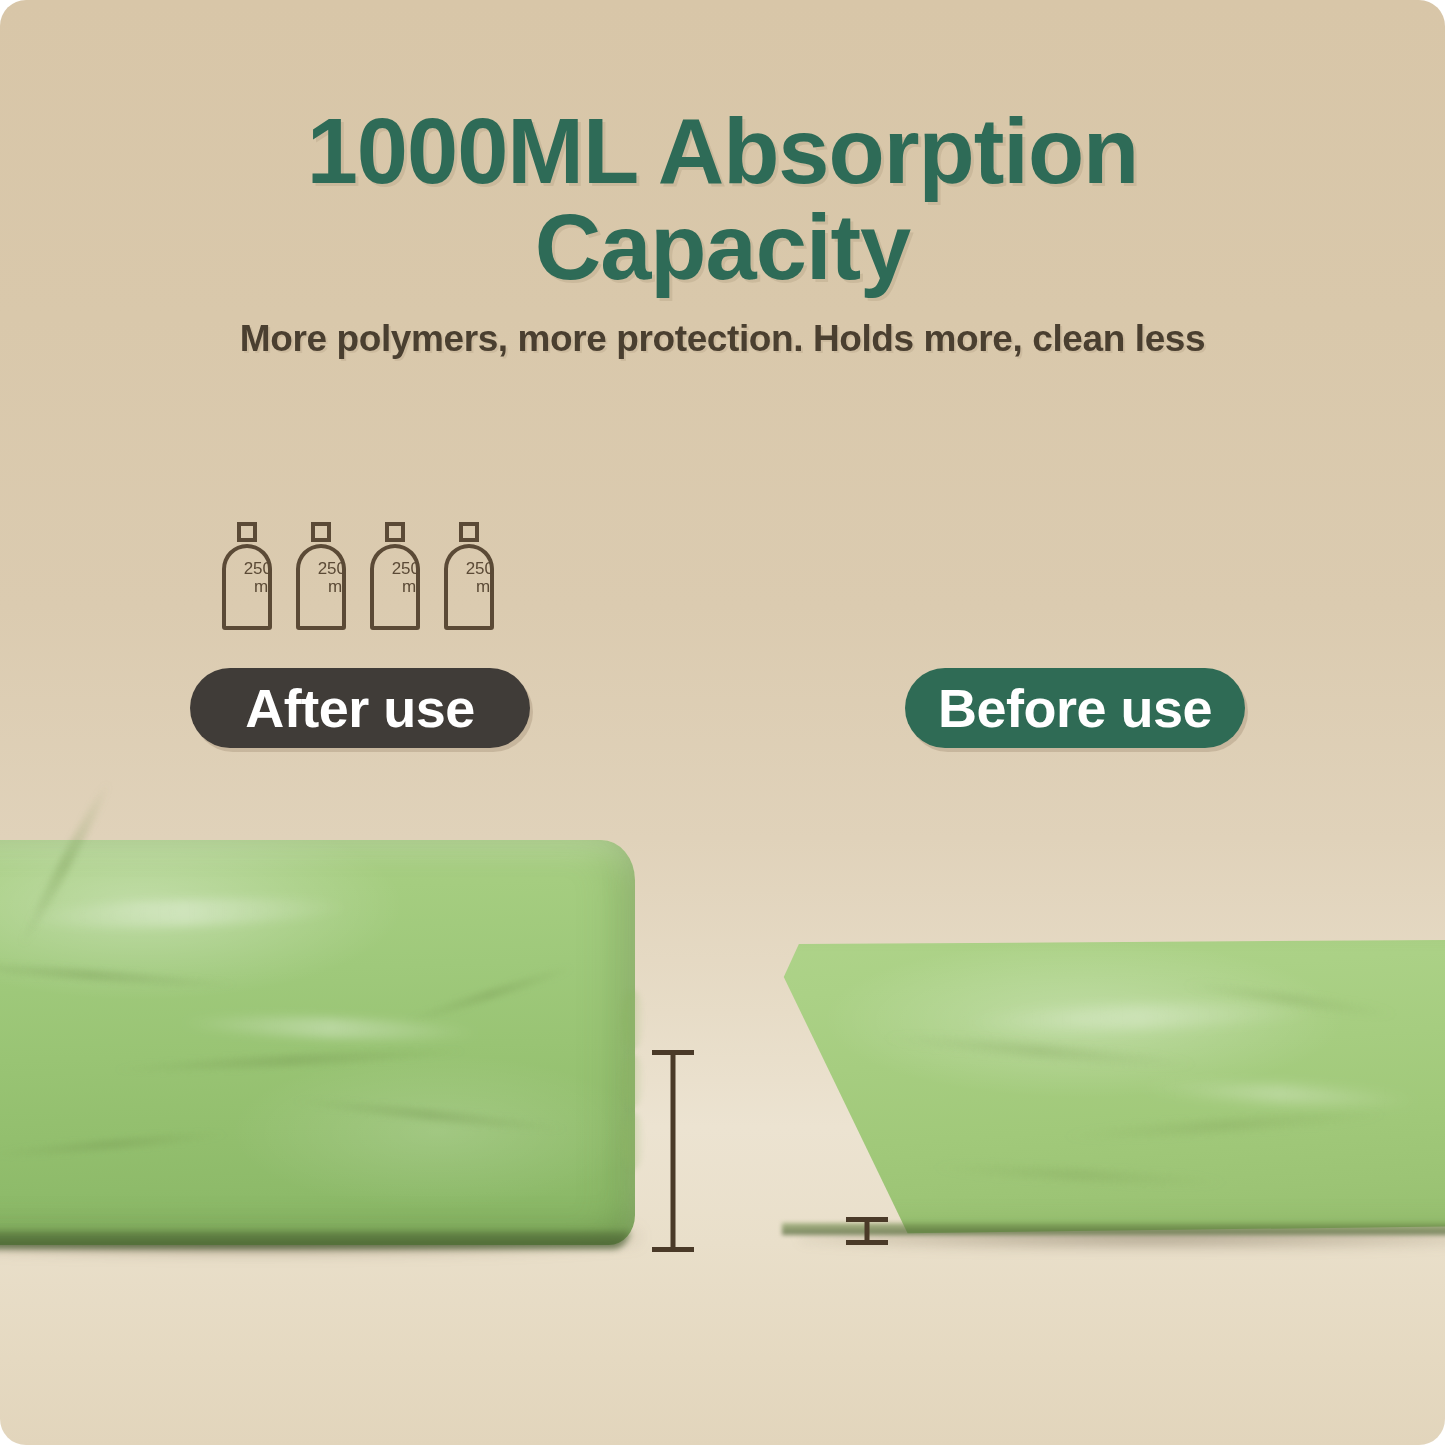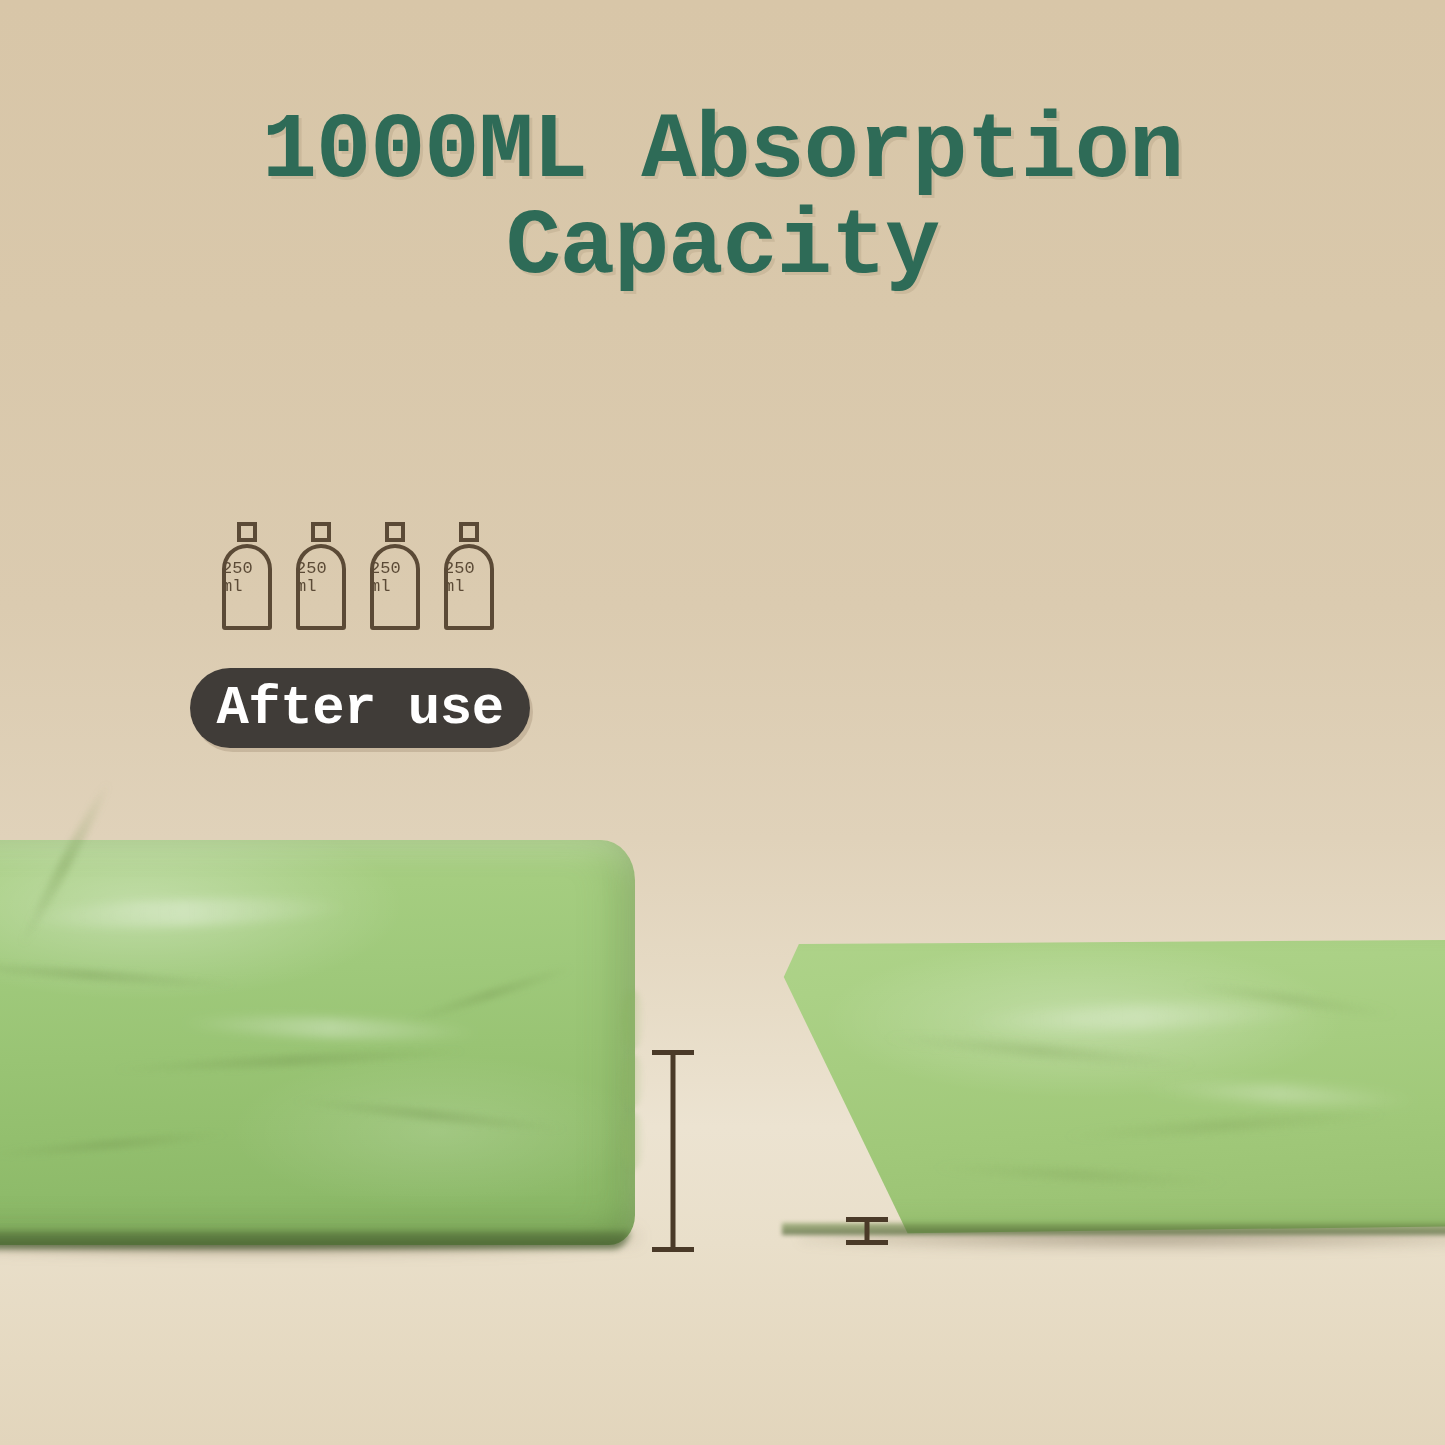--- a/index.html
+++ b/index.html
@@ -5,31 +5,32 @@
   html, body {
     margin: 0;
     padding: 0;
     background: #ffffff;
   }
   #stage {
     position: relative;
     width: 1445px;
     height: 1445px;
     overflow: hidden;
-    font-family: Liberation Mono, monospace;
+    font-family: Liberation Sans, sans-serif;
     background: linear-gradient(180deg,
         #d8c6a8 0%,
         #d9c8ab 22%,
         #dbcbb0 42%,
         #e0d2ba 58%,
         #e7dcc7 70%,
         #ecE3d1 78%,
         #e9dfca 86%,
         #e5d9c1 94%,
         #e2d5bc 100%);
+    border-radius: 26px;
   }
 
   
   #scene {
     position: absolute;
     left: 0; top: 760px;
     width: 1445px; height: 685px;
     overflow: hidden;
   }
 
@@ -224,21 +225,21 @@
     height: 86px;
     border: 4px solid #5b4a36;
     border-radius: 25px 25px 3px 3px;
     box-sizing: border-box;
   }
   .bottle-label {
     position: absolute;
     left: 0;
     top: 38px;
     width: 50px;
-    text-align: left;
+    text-align: right;
     color: #5b4a36;
     font-size: 17px;
     line-height: 18px;
     font-weight: normal;
     white-space: pre-line;
   }
 
   
   .pill {
     position: absolute;
@@ -335,20 +336,21 @@
         <div class="hilite" style="left:200px; top:70px;  width:360px; height:24px; transform:rotate(-2deg);"></div>
         <div class="hilite" style="left:380px; top:150px; width:280px; height:18px; transform:rotate(3deg);"></div>
       </div>
       <div class="pad-before-edge"></div>
     </div>
   </div>
 
   <div class="headline">1000ML Absorption
 Capacity</div>
 
+  <div class="subhead">More polymers, more protection. Holds more, clean less</div>
 
   <div class="bottles">
     <div class="bottle">
       <div class="bottle-cap"></div>
       <div class="bottle-body"></div>
       <div class="bottle-label">250
 ml</div>
     </div>
     <div class="bottle">
       <div class="bottle-cap"></div>
@@ -365,20 +367,21 @@
     <div class="bottle">
       <div class="bottle-cap"></div>
       <div class="bottle-body"></div>
       <div class="bottle-label">250
 ml</div>
     </div>
   </div>
 
   <div class="pill pill-after">After use</div>
 
+  <div class="pill pill-before">Before use</div>
 
   <div class="caliper caliper-tall">
     <div class="cap top"></div>
     <div class="stem"></div>
     <div class="cap bottom"></div>
   </div>
 
   <div class="caliper caliper-short">
     <div class="cap top"></div>
     <div class="stem"></div>

